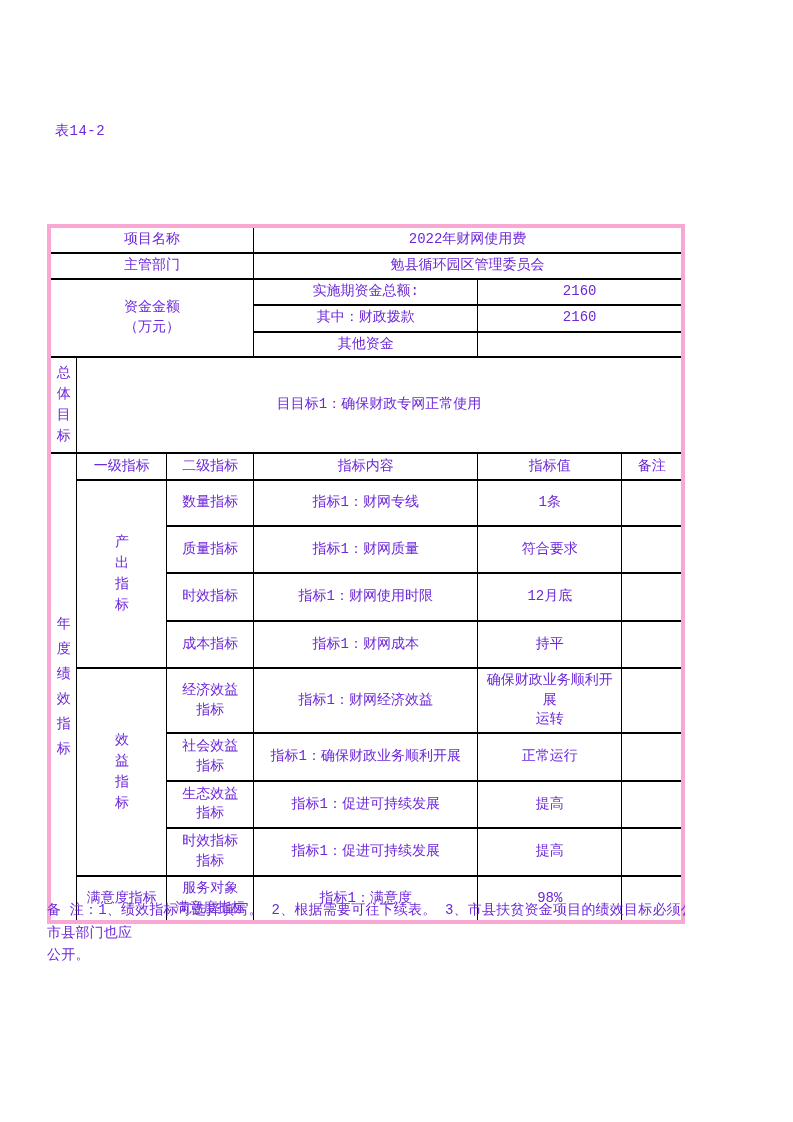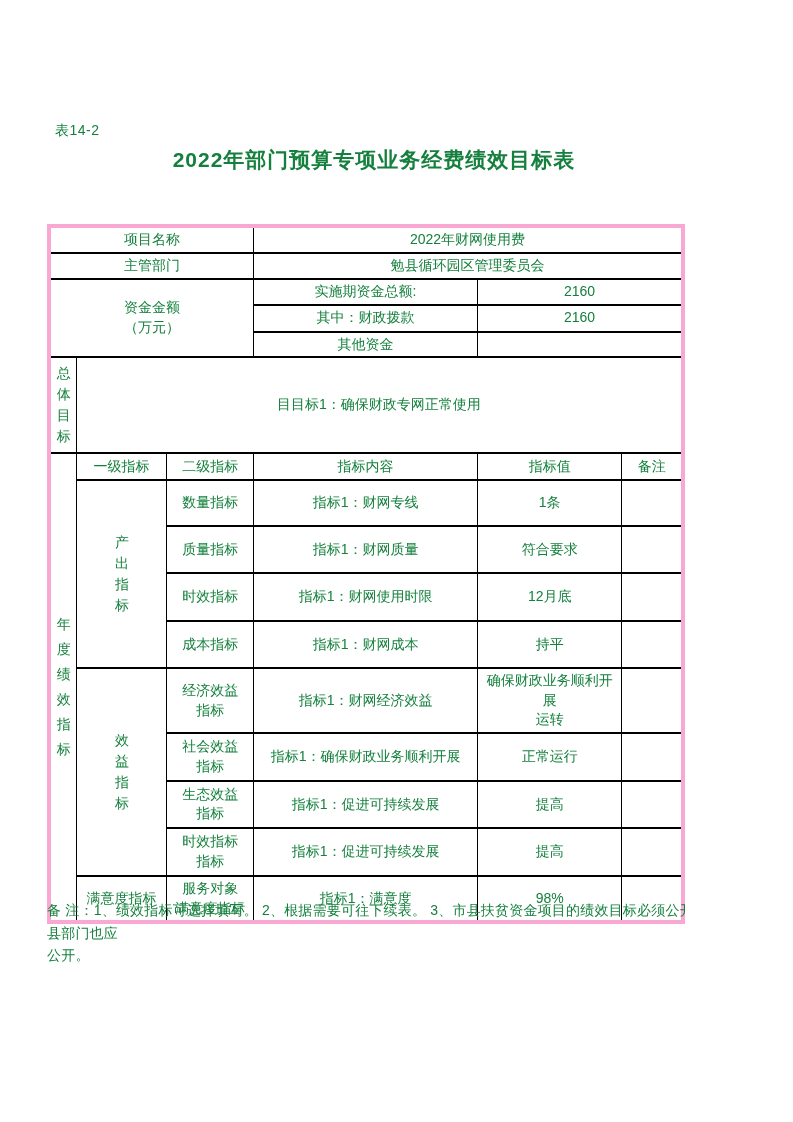--- a/index.html
+++ b/index.html
@@ -1,21 +1,21 @@
 <!DOCTYPE html>
 <html><head>
 <meta charset="utf-8">
 <style>
   html,body { margin:0; padding:0; background:#ffffff; }
   .page {
     position:relative;
     width:685px; height:1122px;
     background:#ffffff;
-    color:#15803d;
-    font-family:Liberation Sans, sans-serif;
+    color:#6d28d9;
+    font-family:Liberation Mono, monospace;
     overflow:hidden;
   }
   .tag {
     position:absolute; left:55px; top:122px;
     font-size:14px; letter-spacing:0.5px;
   }
   .title {
     position:absolute; left:24px; top:146px; width:700px;
     text-align:center; font-size:21px; font-weight:bold;
     letter-spacing:1px;
@@ -55,21 +55,20 @@
     letter-spacing:0.2px;
   }
 </style>
 </head>
 <body>
 
 <div class="page">
 
   <div class="tag">表14-2</div>
 
-  <div class="title">2022年部门预算专项业务经费绩效目标表</div>
 
   <table class="main">
     <colgroup>
       <col style="width:28px">
         <col style="width:99px">
         <col style="width:95px">
       <col style="width:248px">
         <col style="width:158px">
         <col style="width:66px">
     </colgroup>

